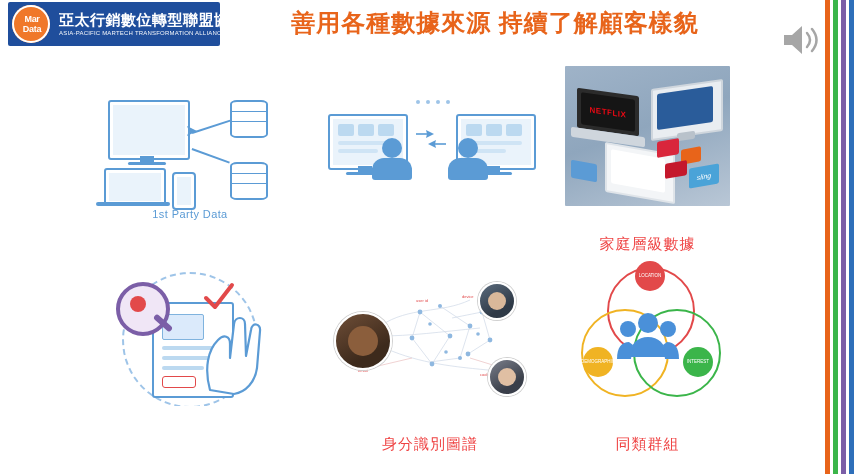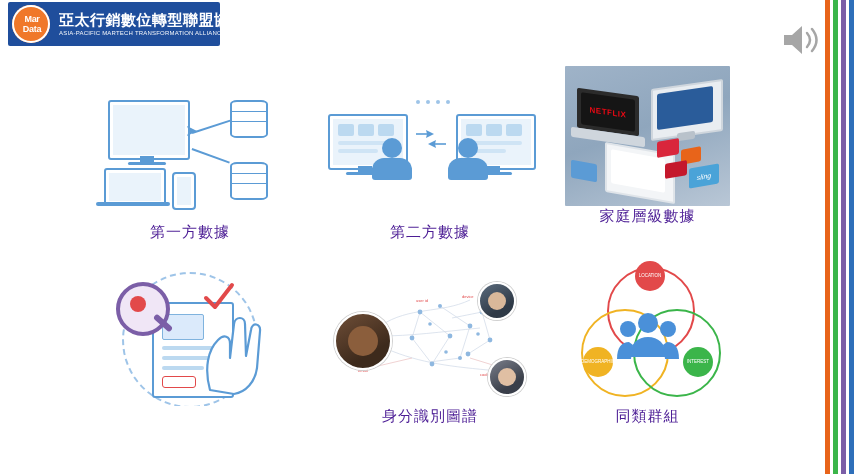--- a/index.html
+++ b/index.html
@@ -133,23 +133,23 @@
     position: absolute;
     text-align: center;
   }
   .thumb {
     position: relative;
     width: 100%;
     height: 146px;
     overflow: hidden;
   }
   .caption {
-    margin-top: 0;
+    margin-top: 28px;
     font-size: 15px;
-    color: #4c1d95;
+    color: #ef4444;
     letter-spacing: 1px;
     line-height: 20px;
   }
 
   
   .ill { position: absolute; }
   .lbl-blue {
     position: absolute;
     width: 100%;
     text-align: center;
@@ -260,20 +260,21 @@
         <span>Mar</span>
         <span>Data</span>
       </div>
     </div>
     <div class="logo-text">
       <div class="logo-title-zh">亞太行銷數位轉型聯盟協會</div>
       <div class="logo-title-en">ASIA-PACIFIC MARTECH TRANSFORMATION ALLIANCE ASSOCIATION</div>
     </div>
   </div>
 
+  <div class="slide-title">善用各種數據來源 持續了解顧客樣貌</div>
 
   <div class="speaker">
     <svg width="44" height="44" viewBox="0 0 44 44">
       <polygon points="6,17 14,17 24,8 24,36 14,27 6,27" fill="#a6a6a6"></polygon>
       <path d="M29 15 q6 7 0 14" stroke="#a6a6a6" stroke-width="2.5" fill="none" stroke-linecap="round"></path>
       <path d="M34 11 q9 11 0 22" stroke="#a6a6a6" stroke-width="2.5" fill="none" stroke-linecap="round"></path>
     </svg>
   </div>
 
   <div class="grid">
@@ -303,22 +304,22 @@
         <div class="db" style="left:150px; top:86px; width:34px; height:34px;">
           <div class="db-line" style="top:9px;"></div>
           <div class="db-line" style="top:19px;"></div>
         </div>
 
         <div class="arrow-line" style="left:112px; top:56px; width:40px; transform:rotate(-18deg);"></div>
         <div class="arrow-line" style="left:112px; top:72px; width:40px; transform:rotate(20deg);"></div>
         <svg class="ill" style="left:105px; top:48px;" width="14" height="14">
           <polygon points="12,7 2,2 4,7 2,12" fill="#5b9bd5"></polygon>
         </svg>
-      </div>
-      <div class="caption">第一方數據</div>
+        <div class="lbl-blue">1st Party Data</div>
+      </div>
     </div>
 
     <div class="card" style="left:300px; top:20px; width:220px;">
       <div class="thumb">
 
         <div class="mon" style="left:8px; top:38px; width:76px; height:52px;">
           <div class="mon-inner"></div>
           <div class="dot" style="left:8px; top:8px; width:16px; height:12px; border-radius:2px; background:#bcd9f0;"></div>
           <div class="dot" style="left:28px; top:8px; width:16px; height:12px; border-radius:2px; background:#bcd9f0;"></div>
           <div class="dot" style="left:48px; top:8px; width:16px; height:12px; border-radius:2px; background:#bcd9f0;"></div>
@@ -349,21 +350,20 @@
           <polygon points="20,6 12,2 13,6 12,10" fill="#5b9bd5"></polygon>
           <polyline points="32,16 20,16" stroke="#5b9bd5" stroke-width="1.6" fill="none"></polyline>
           <polygon points="14,16 22,12 21,16 22,20" fill="#5b9bd5"></polygon>
         </svg>
 
         <div class="dot" style="left:96px; top:24px; width:4px; height:4px; background:#9ec4e8;"></div>
         <div class="dot" style="left:106px; top:24px; width:4px; height:4px; background:#9ec4e8;"></div>
         <div class="dot" style="left:116px; top:24px; width:4px; height:4px; background:#9ec4e8;"></div>
         <div class="dot" style="left:126px; top:24px; width:4px; height:4px; background:#9ec4e8;"></div>
       </div>
-      <div class="caption">第二方數據</div>
     </div>
 
     <div class="card" style="left:545px; top:10px; width:165px;">
       <div class="thumb" style="height:140px; border-radius:1px;">
         <div class="house-bg"></div>
 
         <div class="house-panel" style="left:12px; top:26px; width:62px; height:40px; background:#2b2b2b; transform:skewY(8deg);"></div>
         <div class="house-panel" style="left:16px; top:30px; width:54px; height:32px; background:#151515; transform:skewY(8deg); display:flex; align-items:center; justify-content:center;">
           <span style="color:#e50914; font-size:8px; font-weight:bold; letter-spacing:0.5px;">NETFLIX</span>
         </div>

